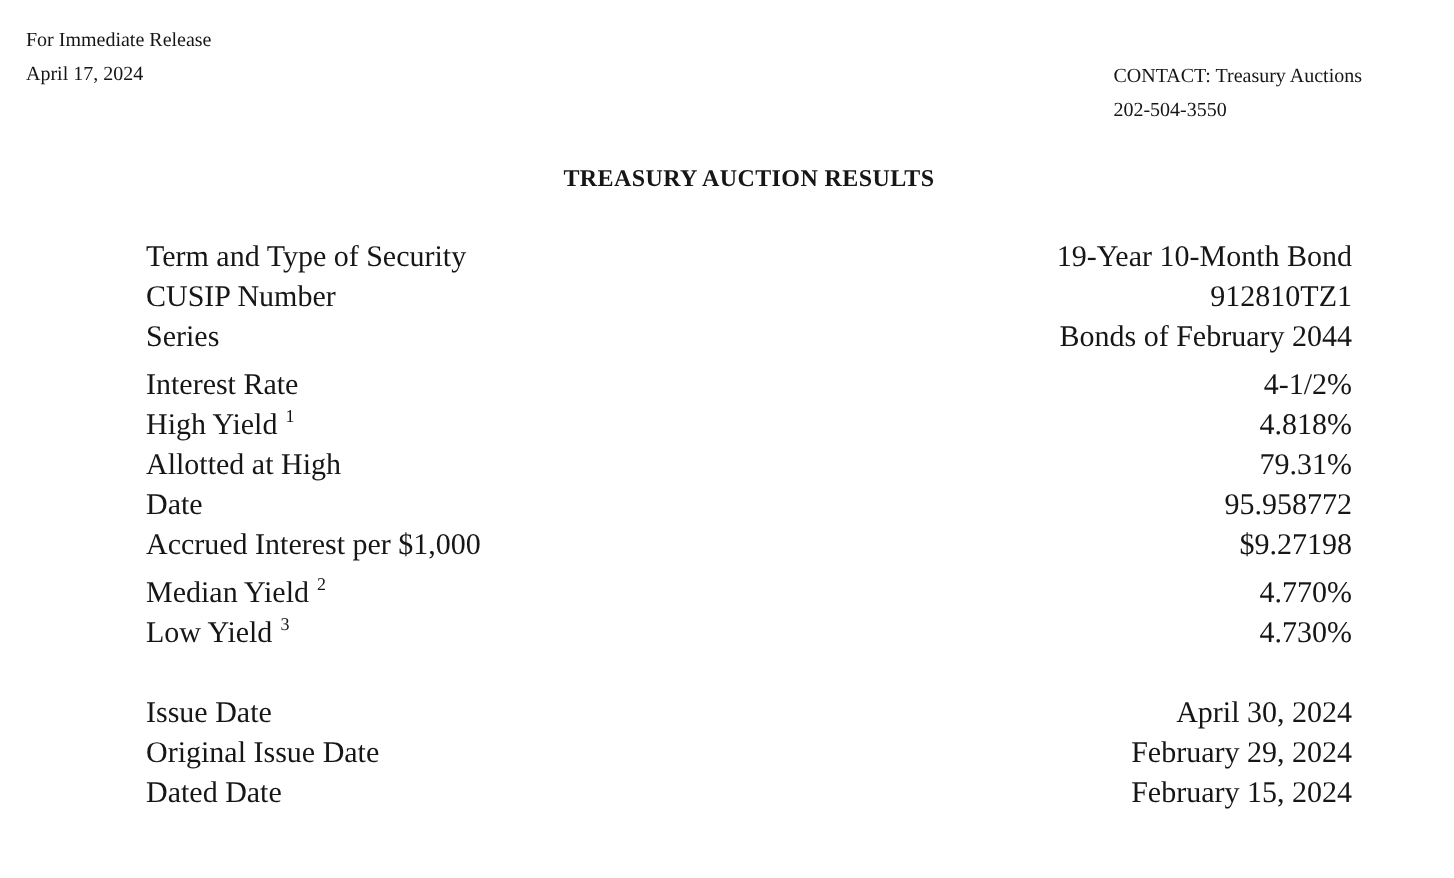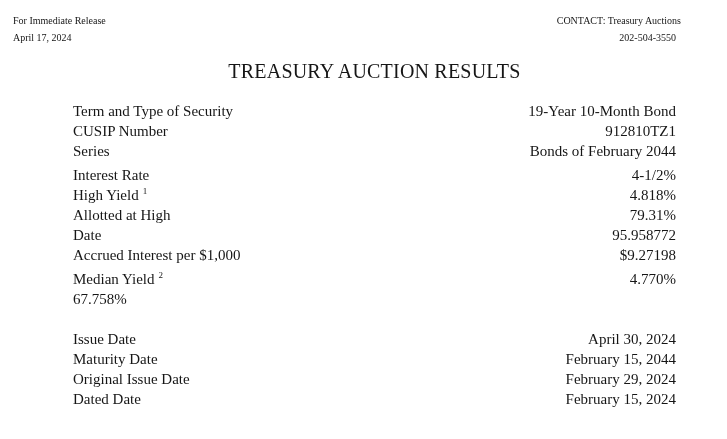--- a/index.html
+++ b/index.html
@@ -10,31 +10,31 @@
     font-family: "Liberation Serif", "DejaVu Serif", serif;
     overflow: hidden;
   }
   .header {
     display: flex;
     justify-content: space-between;
     padding: 12px 46px 0 13px;
     font-size: 10px;
     line-height: 17px;
   }
-  .header-right { text-align: right; }
+  .header-right { text-align: left; margin-top: 18px; }
   .header-right .phone { margin-right: 5px; }
   .main {
     margin-left: 73px;
     width: 603px;
   }
   .title {
     margin-top: 14px;
     text-align: center;
-    font-weight: normal;
-    font-size: 20px;
+    font-weight: bold;
+    font-size: 12px;
     line-height: 22px;
     letter-spacing: 0.2px;
   }
   .content { margin-top: 19px; font-size: 15px; }
   .section { margin-top: 4px; }
   .section:first-child { margin-top: 12px; }
   .section-dates { margin-top: 20px; }
   .row {
     display: flex;
     justify-content: space-between;
@@ -110,32 +110,29 @@
           <span class="value">$9.27198</span>
         </div>
       </div>
 
       <div class="section">
         <div class="row">
           <span class="label"><span>Median Yield</span><sup>2</sup></span>
           <span class="value">4.770%</span>
         </div>
         <div class="row">
-          <span class="value">67.758%</span>
+          <span class="label"><span>Low Yield</span><sup>3</sup></span>
+          <span class="value">4.730%</span>
         </div>
       </div>
 
       <div class="section section-dates">
         <div class="row">
           <span class="label"><span>Issue Date</span></span>
           <span class="value">April 30, 2024</span>
-        </div>
-        <div class="row">
-          <span class="label"><span>Maturity Date</span></span>
-          <span class="value">February 15, 2044</span>
         </div>
         <div class="row">
           <span class="label"><span>Original Issue Date</span></span>
           <span class="value">February 29, 2024</span>
         </div>
         <div class="row">
           <span class="label"><span>Dated Date</span></span>
           <span class="value">February 15, 2024</span>
         </div>
       </div>

